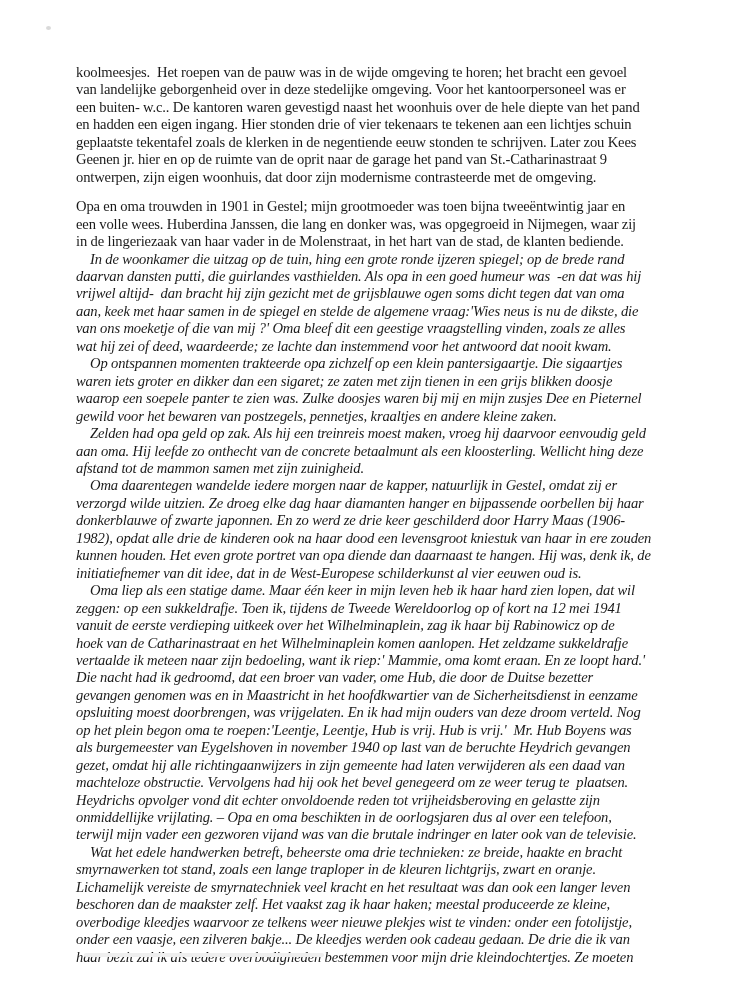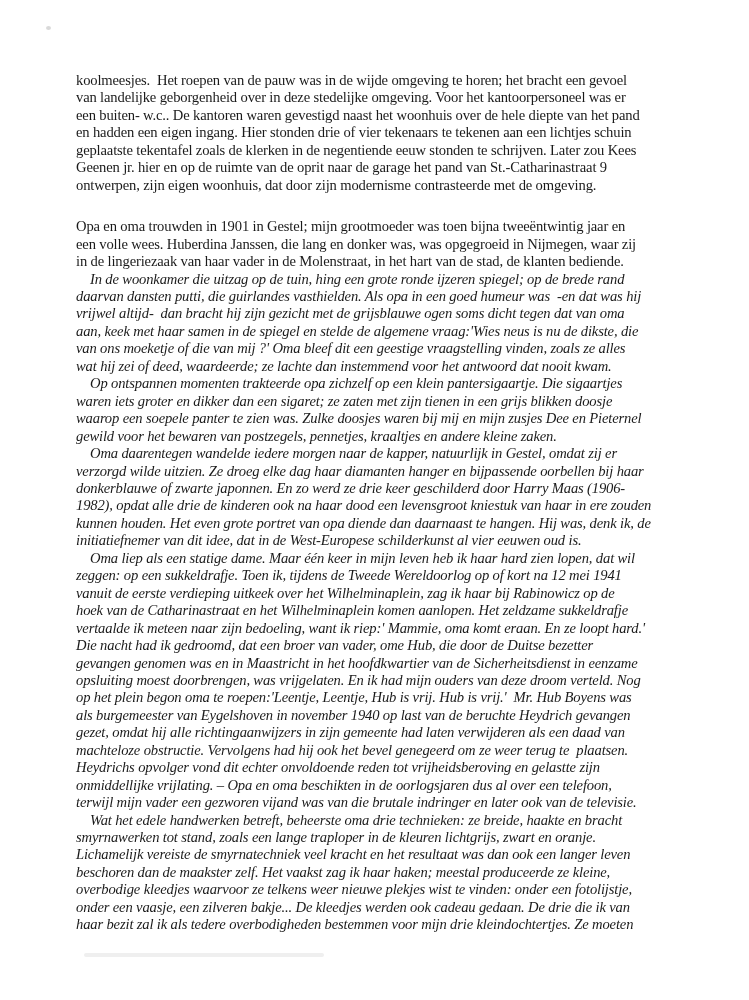--- a/index.html
+++ b/index.html
@@ -11,34 +11,34 @@
     position: relative;
     width: 749px;
     height: 1000px;
     background: #ffffff;
     overflow: hidden;
     font-family: "Liberation Serif", "DejaVu Serif", serif;
   }
   .text-block {
     position: absolute;
     left: 76px;
-    top: 72px;
+    top: 64px;
     width: 640px;
     color: #1a1a1a;
     font-size: 14.6px;
     line-height: 17.45px;
     letter-spacing: -0.15px;
     text-rendering: optimizeLegibility;
   }
   .para {
     white-space: pre;       
     margin: 0;
   }
   .para.sect {
-    margin-top: 24px;       
+    margin-top: 12px;       
     font-family: Liberation Serif, serif;
   }
   .para.ind {
     text-indent: 14px;      
     font-style: italic;
   }
   
   .speck {
     position: absolute;
     left: 46px;
@@ -78,20 +78,23 @@
     <p class="para ind">In de woonkamer die uitzag op de tuin, hing een grote ronde ijzeren spiegel; op de brede rand
 daarvan dansten putti, die guirlandes vasthielden. Als opa in een goed humeur was  -en dat was hij
 vrijwel altijd-  dan bracht hij zijn gezicht met de grijsblauwe ogen soms dicht tegen dat van oma
 aan, keek met haar samen in de spiegel en stelde de algemene vraag:'Wies neus is nu de dikste, die
 van ons moeketje of die van mij ?' Oma bleef dit een geestige vraagstelling vinden, zoals ze alles
 wat hij zei of deed, waardeerde; ze lachte dan instemmend voor het antwoord dat nooit kwam.</p>
     <p class="para ind">Op ontspannen momenten trakteerde opa zichzelf op een klein pantersigaartje. Die sigaartjes
 waren iets groter en dikker dan een sigaret; ze zaten met zijn tienen in een grijs blikken doosje
 waarop een soepele panter te zien was. Zulke doosjes waren bij mij en mijn zusjes Dee en Pieternel
 gewild voor het bewaren van postzegels, pennetjes, kraaltjes en andere kleine zaken.</p>
+    <p class="para ind">Zelden had opa geld op zak. Als hij een treinreis moest maken, vroeg hij daarvoor eenvoudig geld
+aan oma. Hij leefde zo onthecht van de concrete betaalmunt als een kloosterling. Wellicht hing deze
+afstand tot de mammon samen met zijn zuinigheid.</p>
     <p class="para ind">Oma daarentegen wandelde iedere morgen naar de kapper, natuurlijk in Gestel, omdat zij er
 verzorgd wilde uitzien. Ze droeg elke dag haar diamanten hanger en bijpassende oorbellen bij haar
 donkerblauwe of zwarte japonnen. En zo werd ze drie keer geschilderd door Harry Maas (1906-
 1982), opdat alle drie de kinderen ook na haar dood een levensgroot kniestuk van haar in ere zouden
 kunnen houden. Het even grote portret van opa diende dan daarnaast te hangen. Hij was, denk ik, de
 initiatiefnemer van dit idee, dat in de West-Europese schilderkunst al vier eeuwen oud is.</p>
     <p class="para ind">Oma liep als een statige dame. Maar één keer in mijn leven heb ik haar hard zien lopen, dat wil
 zeggen: op een sukkeldrafje. Toen ik, tijdens de Tweede Wereldoorlog op of kort na 12 mei 1941
 vanuit de eerste verdieping uitkeek over het Wilhelminaplein, zag ik haar bij Rabinowicz op de
 hoek van de Catharinastraat en het Wilhelminaplein komen aanlopen. Het zeldzame sukkeldrafje

